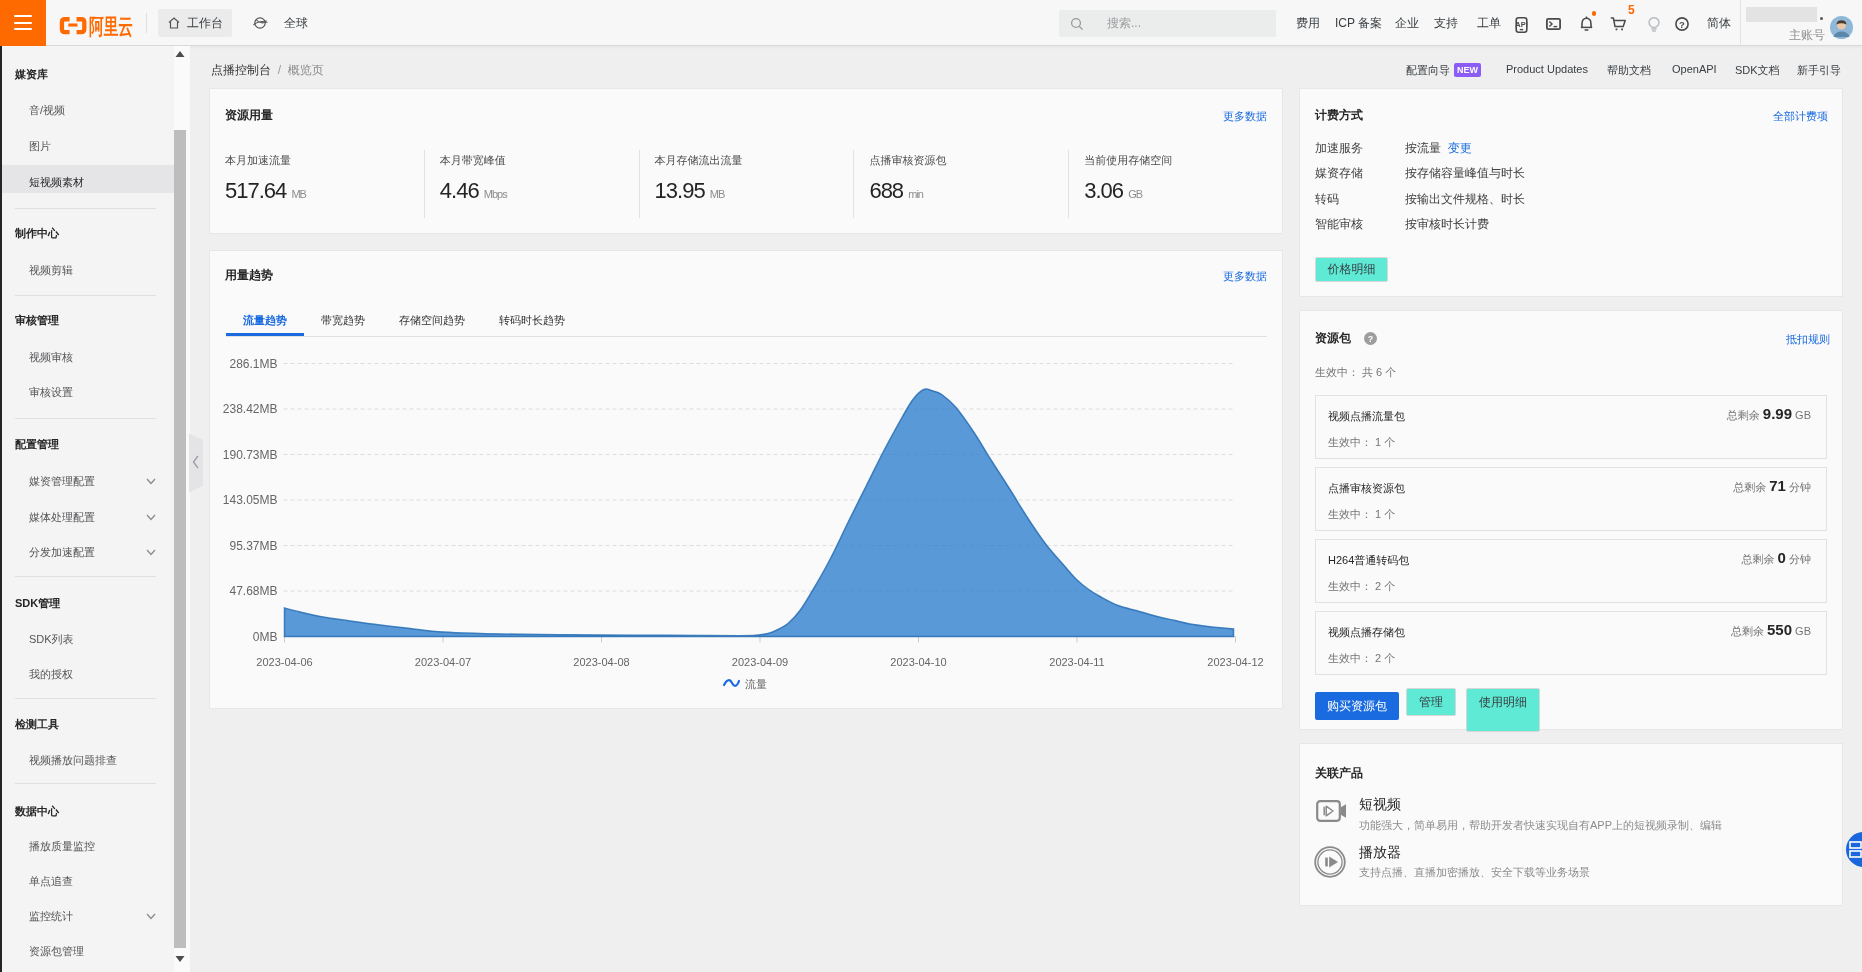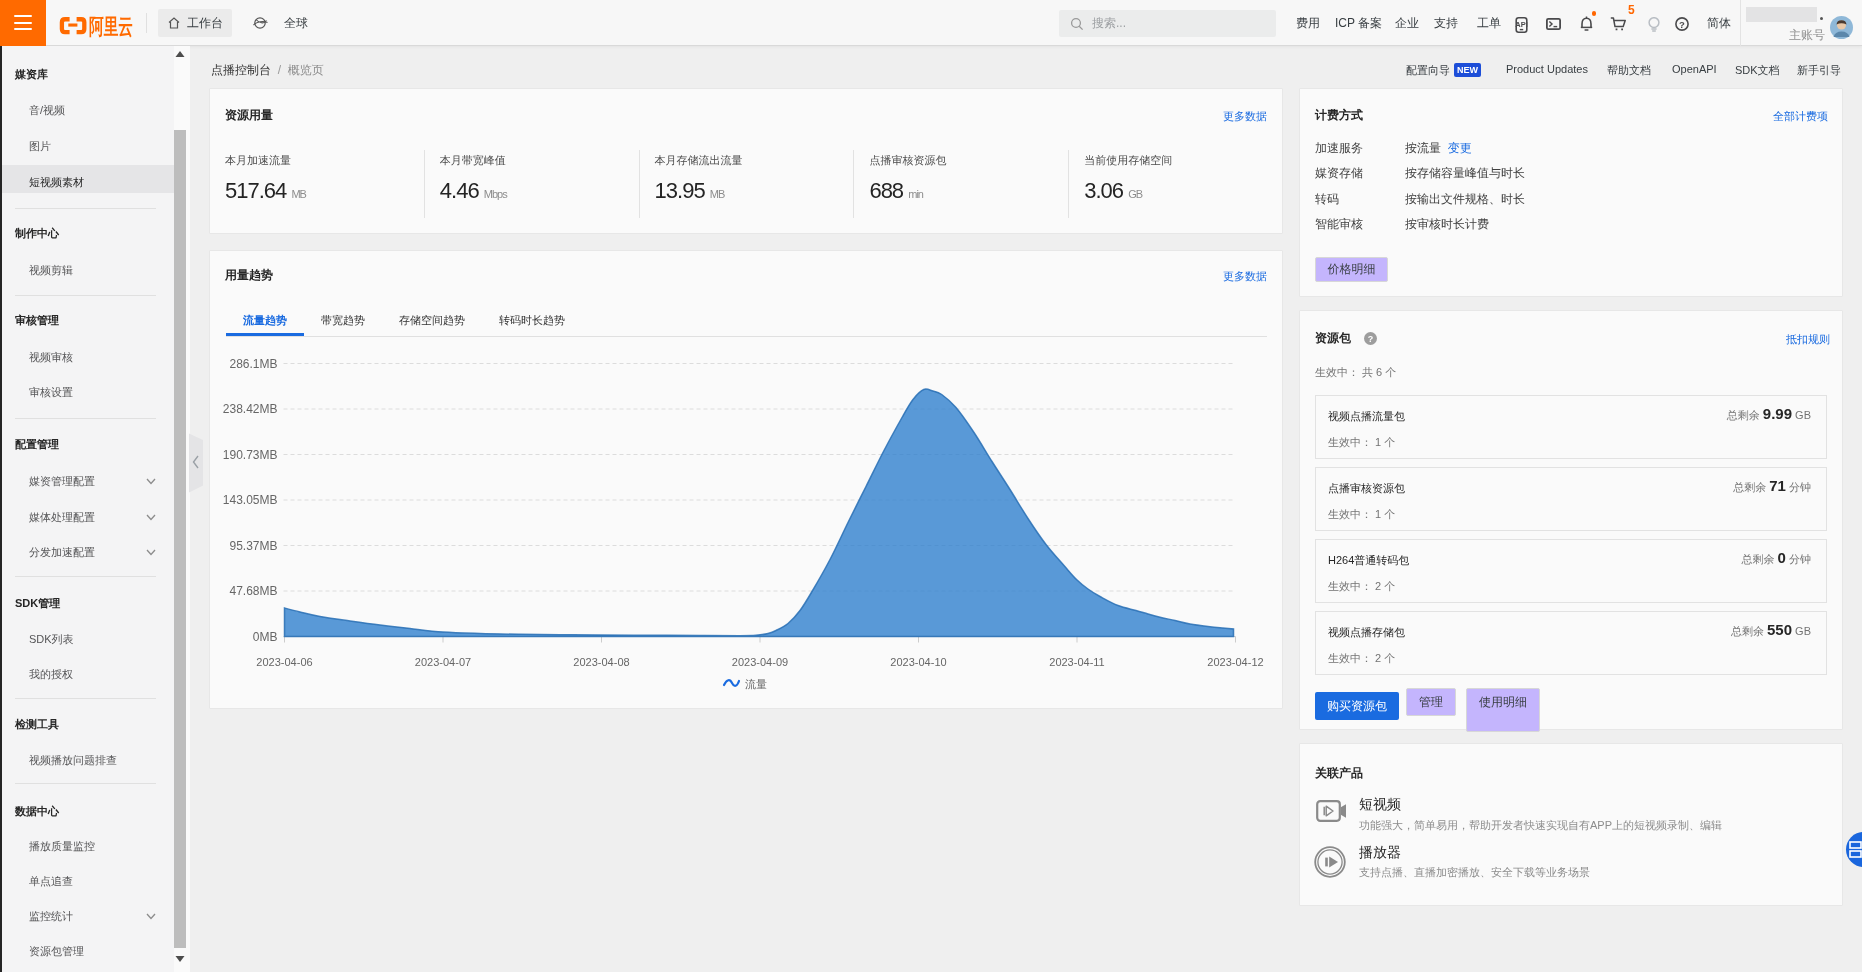--- a/index.html
+++ b/index.html
@@ -27,21 +27,21 @@
 .link{color:#1a6be0;text-decoration:none}
 .t12{font-size:12px}
 .t11{font-size:11px}
 .stlabel{position:absolute;font-size:11px;color:#4c4c4c;white-space:nowrap}
 .stnum{position:absolute;font-size:22px;color:#242424;white-space:nowrap;letter-spacing:-1px}
 .stunit{font-size:11px;color:#8c8c8c}
 .stdiv{position:absolute;width:1px;background:#e2e2e2;top:62px;height:68px}
 
 .tab{display:inline-block;padding:0 17px;font-size:11px;color:#333;height:100%;line-height:28px}
 
-.btn{position:absolute;font-size:12px;text-align:center;border:1px solid #d7d7d7;background:#c4b5fd;color:#373d41;border-radius:2px}
+.btn{position:absolute;font-size:12px;text-align:center;border:1px solid #d7d7d7;background:#5eead4;color:#373d41;border-radius:2px}
 .btnp{position:absolute;font-size:12px;text-align:center;background:#1a6be0;color:#fff;border-radius:2px}
 
 .ritem{position:absolute;left:16px;width:512px;height:64px;border:1px solid #e2e2e2;background:#fafafa}
 .rname{position:absolute;left:13px;top:12px;font-size:11px;color:#262626}
 .rsub{position:absolute;left:13px;top:38px;font-size:11px;color:#737373}
 .rright{position:absolute;right:16px;top:8px;font-size:11px;color:#737373;white-space:nowrap}
 .rnum{font-size:15px;font-weight:bold;color:#262626}
 </style></head>
 <body>
 
@@ -63,21 +63,21 @@
 <div class="chip"><svg style="vertical-align:-3px;margin-left:9px" width="14" height="14" viewBox="0 0 14 14">
       <path d="M2 6.5 L7 2 L12 6.5 M3.5 6 V12 H10.5 V6" fill="none" stroke="#555" stroke-width="1.2"></path>
     </svg><span style="margin-left:6px">工作台</span></div>
 <div class="navtxt" style="left:252px"><svg style="vertical-align:-4px" width="16" height="16" viewBox="0 0 16 16">
       <circle cx="8" cy="8" r="5.2" fill="none" stroke="#555" stroke-width="1.2"></circle>
       <path d="M1.5 10 C5 6.5, 11 5.5, 15.5 7.5 M4 4.5 C7 8, 12 9.5, 14.5 5.5" fill="none" stroke="#555" stroke-width="1.1"></path>
     </svg><span style="margin-left:16px">全球</span></div>
 <div id="search"><svg style="vertical-align:-3.5px;margin-left:11px" width="14" height="14" viewBox="0 0 14 14">
       <circle cx="6" cy="6" r="4.4" fill="none" stroke="#999" stroke-width="1.3"></circle>
       <path d="M9.2 9.2 L12.6 12.6" stroke="#999" stroke-width="1.3"></path>
-    </svg><span style="margin-left:8px">搜索...</span></div>
+    </svg><span style="margin-left:23px">搜索...</span></div>
 <div class="navtxt" style="left:1296px">费用</div>
 <div class="navtxt" style="left:1335px">ICP 备案</div>
 <div class="navtxt" style="left:1395px">企业</div>
 <div class="navtxt" style="left:1434px">支持</div>
 <div class="navtxt" style="left:1477px">工单</div>
 <svg class="abs" style="left:1512.5px;top:16.5px" width="17" height="16" viewBox="0 0 17 16">
     <rect x="3.2" y="0.8" width="10.6" height="14.4" rx="2.4" fill="none" stroke="#4a4a4c" stroke-width="1.6"></rect>
     <path d="M6.8 12.6 H10.2" stroke="#4a4a4c" stroke-width="1.4"></path>
     <text x="8.5" y="9.8" text-anchor="middle" font-size="7.5" fill="#4a4a4c" font-weight="bold" font-family="Liberation Sans,sans-serif">API</text>
   </svg>
@@ -170,21 +170,21 @@
 <div class="msep" style="top:576px"></div>
 <div class="msep" style="top:697.7px"></div>
 <div class="msep" style="top:783.3px"></div>
 <svg class="abs" style="left:189px;top:433px" width="14" height="60" viewBox="0 0 14 60">
     <polygon points="0,0.5 14,7 14,52.5 0,59.5" fill="#e4e4e6"></polygon>
     <path d="M9 23 L4.5 29 L9 35" fill="none" stroke="#9aa0a6" stroke-width="1.4"></path>
   </svg>
 
 <div class="abs t12" style="left:211px;top:62px;color:#333">点播控制台&nbsp;&nbsp;<span style="color:#999">/</span>&nbsp;&nbsp;<span style="color:#8c8c8c">概览页</span></div>
 <div class="abs t11" style="top:63px;left:1406px;color:#373d41;white-space:nowrap">配置向导</div>
-<div class="abs" style="left:1454px;top:63px;width:27px;height:14px;background:#1d4ed8;border-radius:2px;color:#fff;font-size:9px;font-weight:bold;text-align:center;line-height:14px">NEW</div>
+<div class="abs" style="left:1454px;top:63px;width:27px;height:14px;background:#8b5cf6;border-radius:2px;color:#fff;font-size:9px;font-weight:bold;text-align:center;line-height:14px">NEW</div>
 <div class="abs t11" style="top:63px;left:1506px;color:#373d41">Product Updates</div>
 <div class="abs t11" style="top:63px;left:1607px;color:#373d41">帮助文档</div>
 <div class="abs t11" style="top:63px;left:1672px;color:#373d41">OpenAPI</div>
 <div class="abs t11" style="top:63px;left:1735px;color:#373d41">SDK文档</div>
 <div class="abs t11" style="top:63px;left:1797px;color:#373d41">新手引导</div>
 
 <div class="card" style="left:209px;top:88px;width:1074px;height:146px"></div>
 <div class="ctitle" style="left:225px;top:107px">资源用量</div>
 <div class="abs t11" style="left:1223px;top:109px"><span class="link">更多数据</span></div>
 <div class="stlabel" style="left:225.0px;top:153px">本月加速流量</div>

